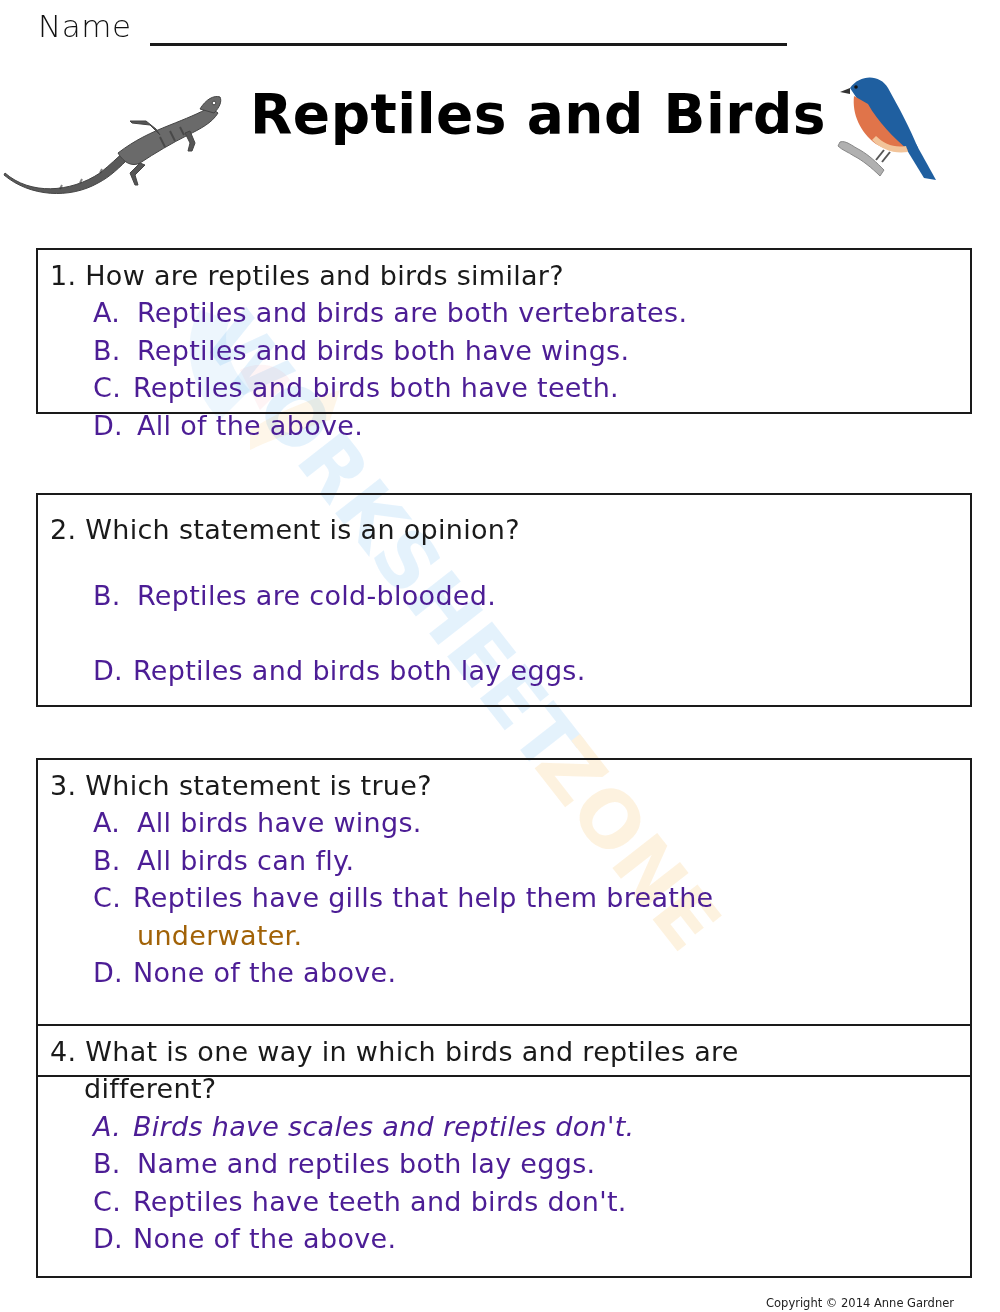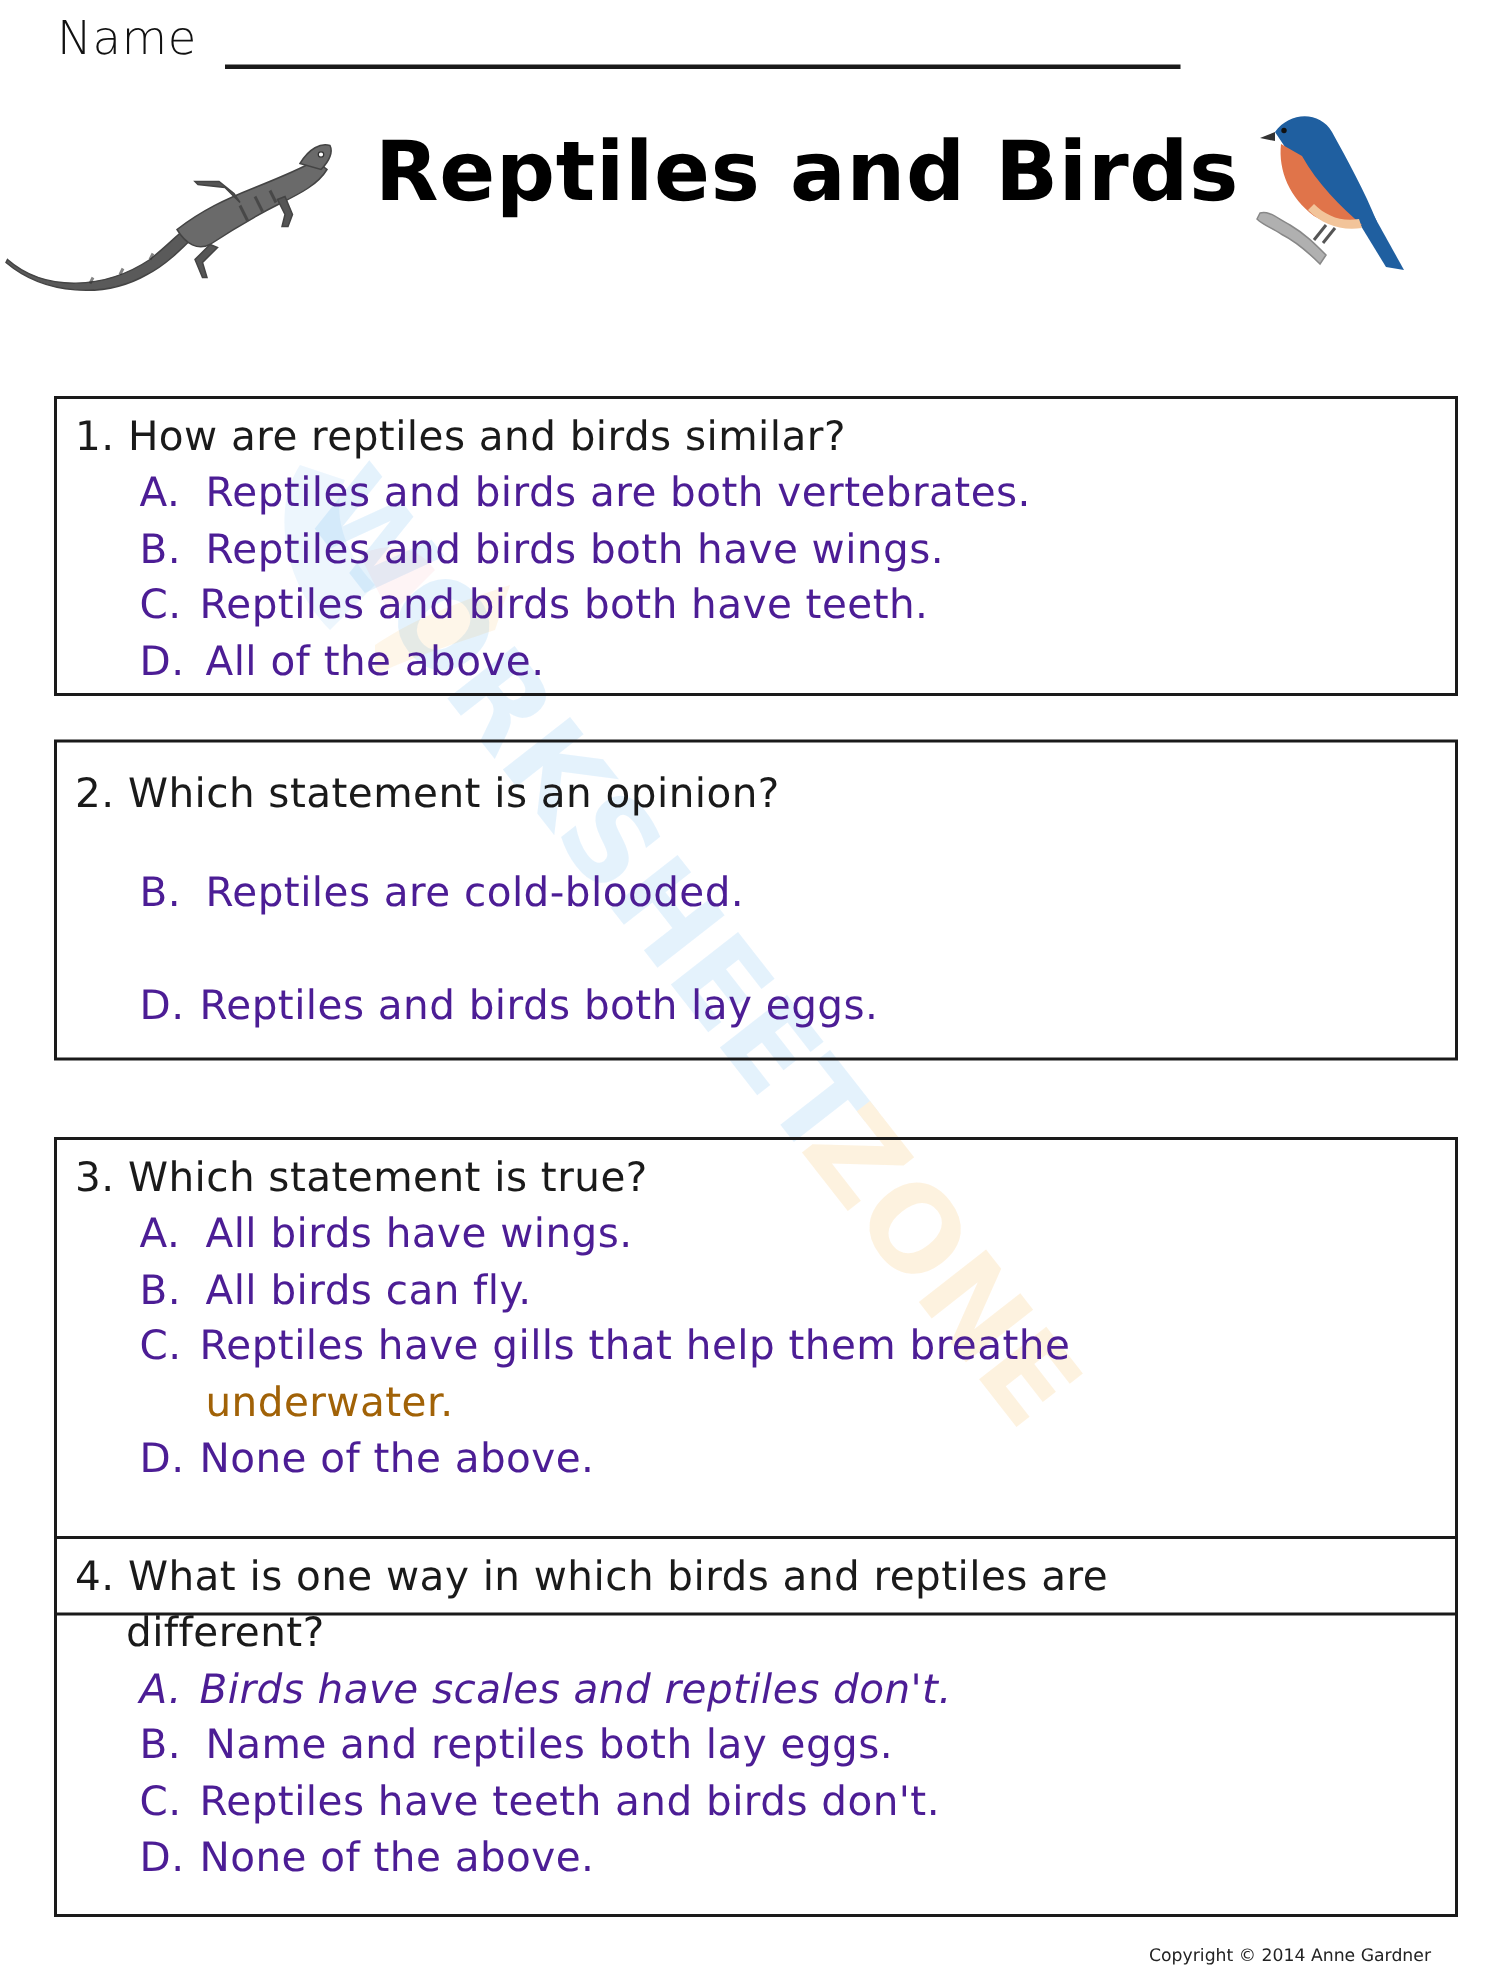--- a/index.html
+++ b/index.html
@@ -82,21 +82,21 @@
 <svg class="abs watermark" viewBox="0 0 760 720">
   <g transform="translate(40,60) rotate(52)" opacity="0.14" font-family="DejaVu Sans, sans-serif" font-weight="bold" font-size="78">
     <text x="0" y="0" fill="#4aa8f0">WORKSHEET</text>
     <text x="540" y="0" fill="#f5a623">ZONE</text>
   </g>
   <path d="M40,30 C20,60 30,110 60,140 L90,110 C70,90 60,60 70,40 Z" fill="#4aa8f0" opacity="0.10"></path>
   <path d="M90,150 C120,130 150,120 180,110 L170,140 C140,150 110,160 90,170 Z" fill="#f5a623" opacity="0.10"></path>
   <path d="M80,90 C100,80 120,85 130,100 L100,130 Z" fill="#f07080" opacity="0.08"></path>
 </svg>
 
-<div class="qbox" style="top:248px; height:200px;margin-top:16px;">
+<div class="qbox" style="top:248px; height:166px;">
   <div class="q-text" style="top:7px;">
     <span>1.</span> <span>How are reptiles and birds similar?</span>
   </div>
   <div class="opt" style="top:44px;"><span class="letter">A.</span><span>Reptiles and birds are both vertebrates.</span></div>
   <div class="opt" style="top:82px;"><span class="letter">B.</span><span>Reptiles and birds both have wings.</span></div>
   <div class="opt" style="top:119px;"><span class="letter tight">C.</span><span>Reptiles and birds both have teeth.</span></div>
   <div class="opt" style="top:157px;"><span class="letter">D.</span><span>All of the above.</span></div>
 </div>
 
 <div class="qbox" style="top:493px; height:214px;">

